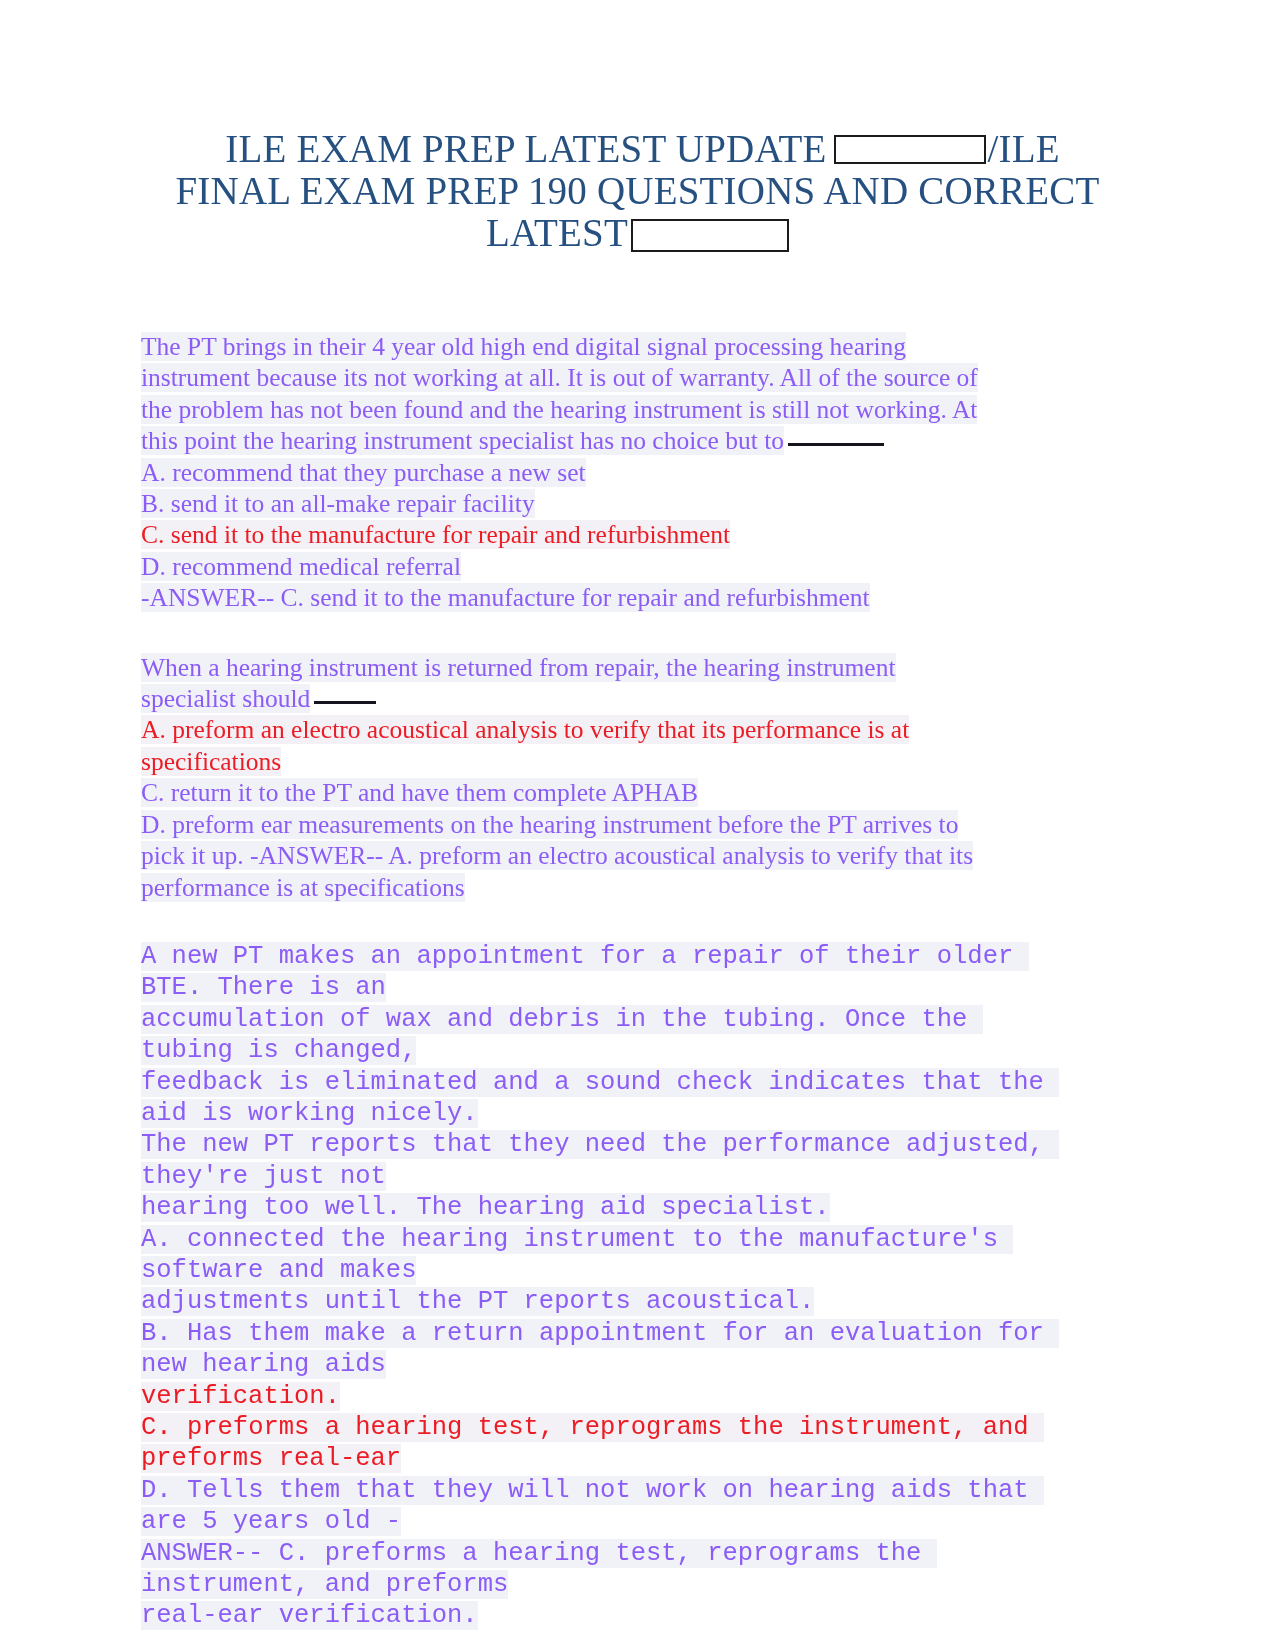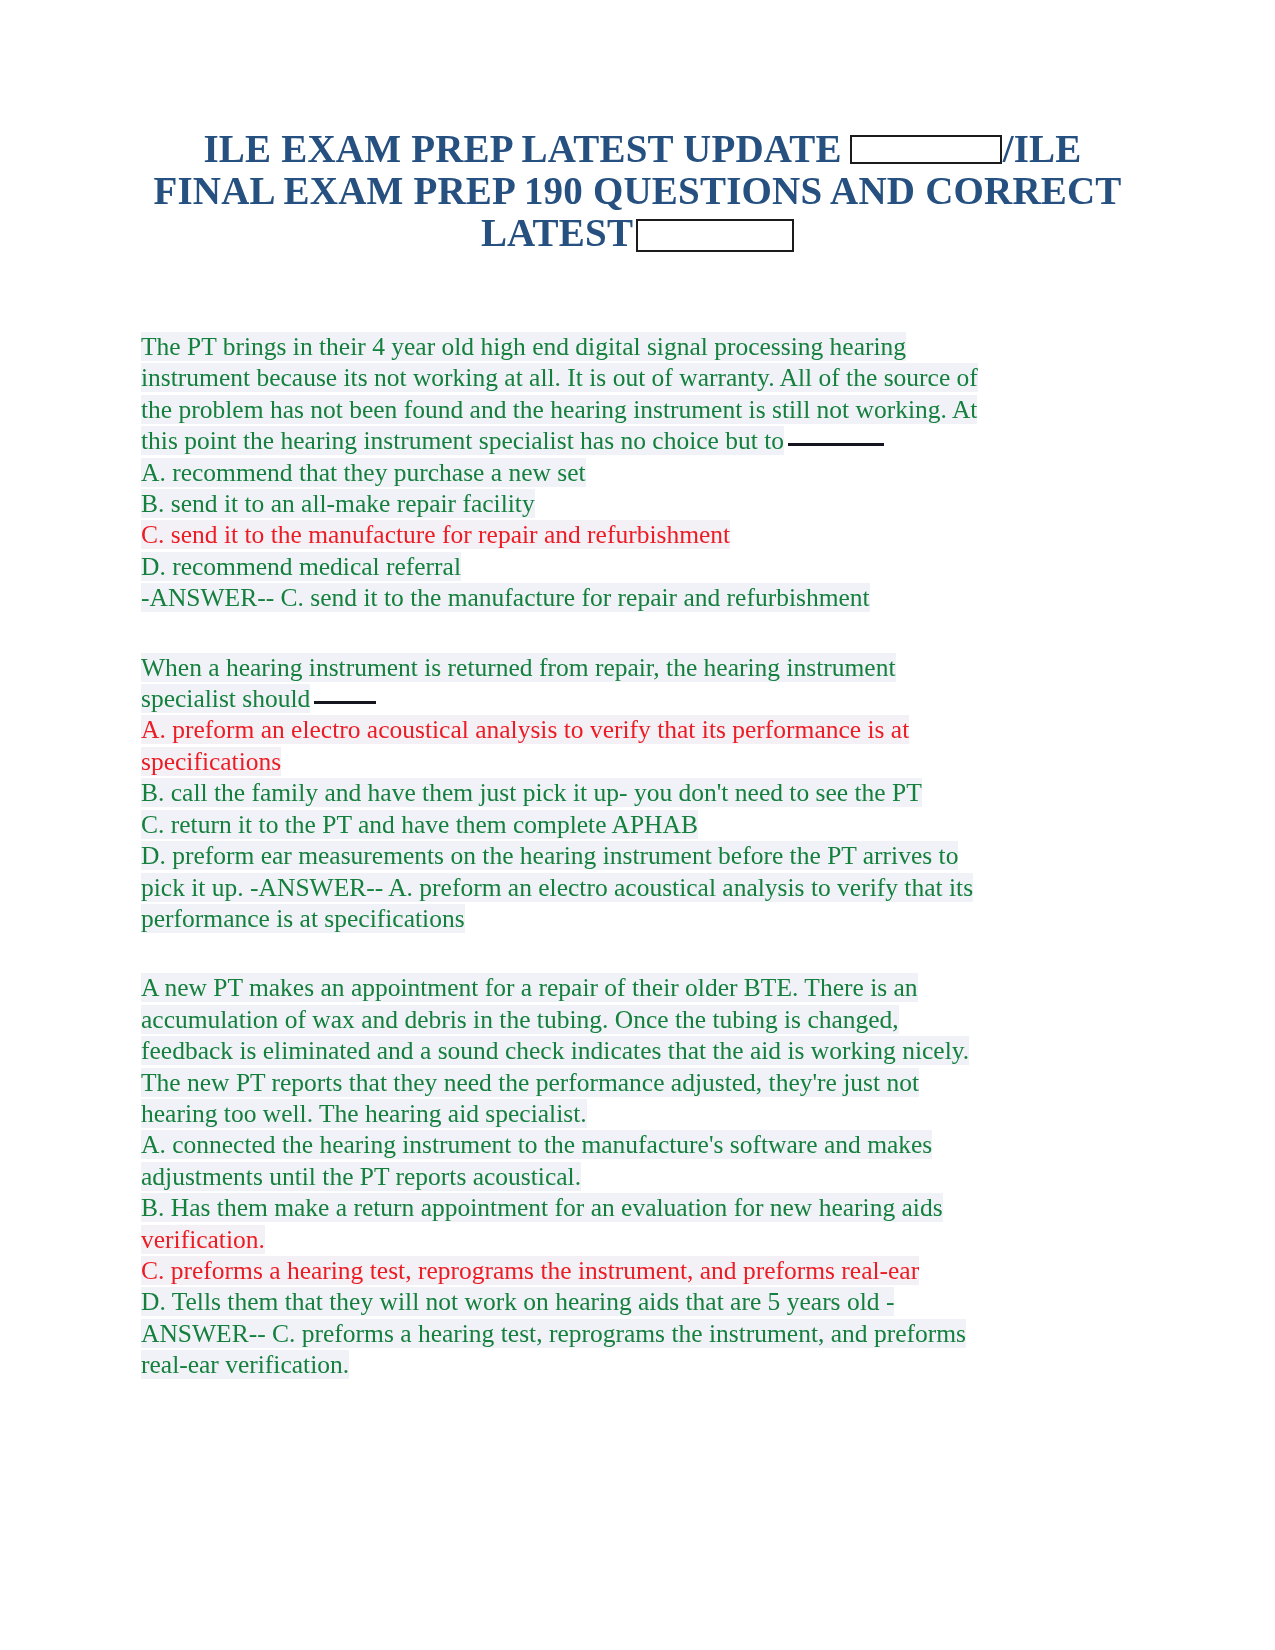--- a/index.html
+++ b/index.html
@@ -24,21 +24,21 @@
     box-sizing: border-box;
   }
 
   
   .doc-title {
     margin: 0;
     padding-top: 128px;
     text-align: center;
     color: #255080;
     font-family: "Liberation Serif", "DejaVu Serif", serif;
-    font-weight: bold;
+    font-weight: normal;
     font-size: 39px;
     line-height: 42px;
     letter-spacing: 0.2px;
   }
   .title-line {
     display: block;
     white-space: nowrap;
   }
   .title-line.l1 { padding-left: 10px; }
   .title-line.l2 { }
@@ -59,26 +59,26 @@
   .body-wrap {
     position: absolute;
     left: 141px;
     top: 331px;
     width: 930px;
   }
 
   .qblock {
     margin: 0 0 38px 0;
   }
-  .qblock:last-child { margin-bottom: 4px; }
+  .qblock:last-child { margin-bottom: 4px; font-family: Liberation Mono, monospace; }
 
   .line {
     font-size: 25.5px;
     line-height: 31.4px;
-    color: #15803d;
+    color: #8b5cf6;
     white-space: pre-wrap;
     margin: 0;
   }
   .line .hl {
     background: #f0f2f8;
   }
   .line.red .hl,
   .line.red {
     color: #ec1c24;
   }
@@ -124,21 +124,20 @@
 
       <p class="line"><span class="hl">-ANSWER-- C. send it to the manufacture for repair and refurbishment</span></p>
     </div>
 
     <div class="qblock">
       <p class="line"><span class="hl">When a hearing instrument is returned from repair, the hearing instrument</span></p>
       <p class="line"><span class="hl">specialist should</span><span class="blank w-sm"></span></p>
 
       <p class="line red"><span class="hl">A.</span><span class="hl"> </span><span class="hl">preform an electro acoustical analysis to verify that its performance is at</span></p>
       <p class="line red"><span class="hl">specifications</span></p>
-      <p class="line"><span class="hl">B.</span><span class="hl"> </span><span class="hl">call the family and have them just pick it up- you don't need to see the PT</span></p>
       <p class="line"><span class="hl">C.</span><span class="hl"> </span><span class="hl">return it to the PT and have them complete APHAB</span></p>
       <p class="line"><span class="hl">D.</span><span class="hl"> </span><span class="hl">preform ear measurements on the hearing instrument before the PT arrives to</span></p>
 
       <p class="line"><span class="hl">pick it up. -ANSWER-- A. preform an electro acoustical analysis to verify that its</span></p>
       <p class="line"><span class="hl">performance is at specifications</span></p>
     </div>
 
     <div class="qblock">
       <p class="line"><span class="hl">A new PT makes an appointment for a repair of their older BTE. There is an</span></p>
       <p class="line"><span class="hl">accumulation of wax and debris in the tubing. Once the tubing is changed,</span></p>

